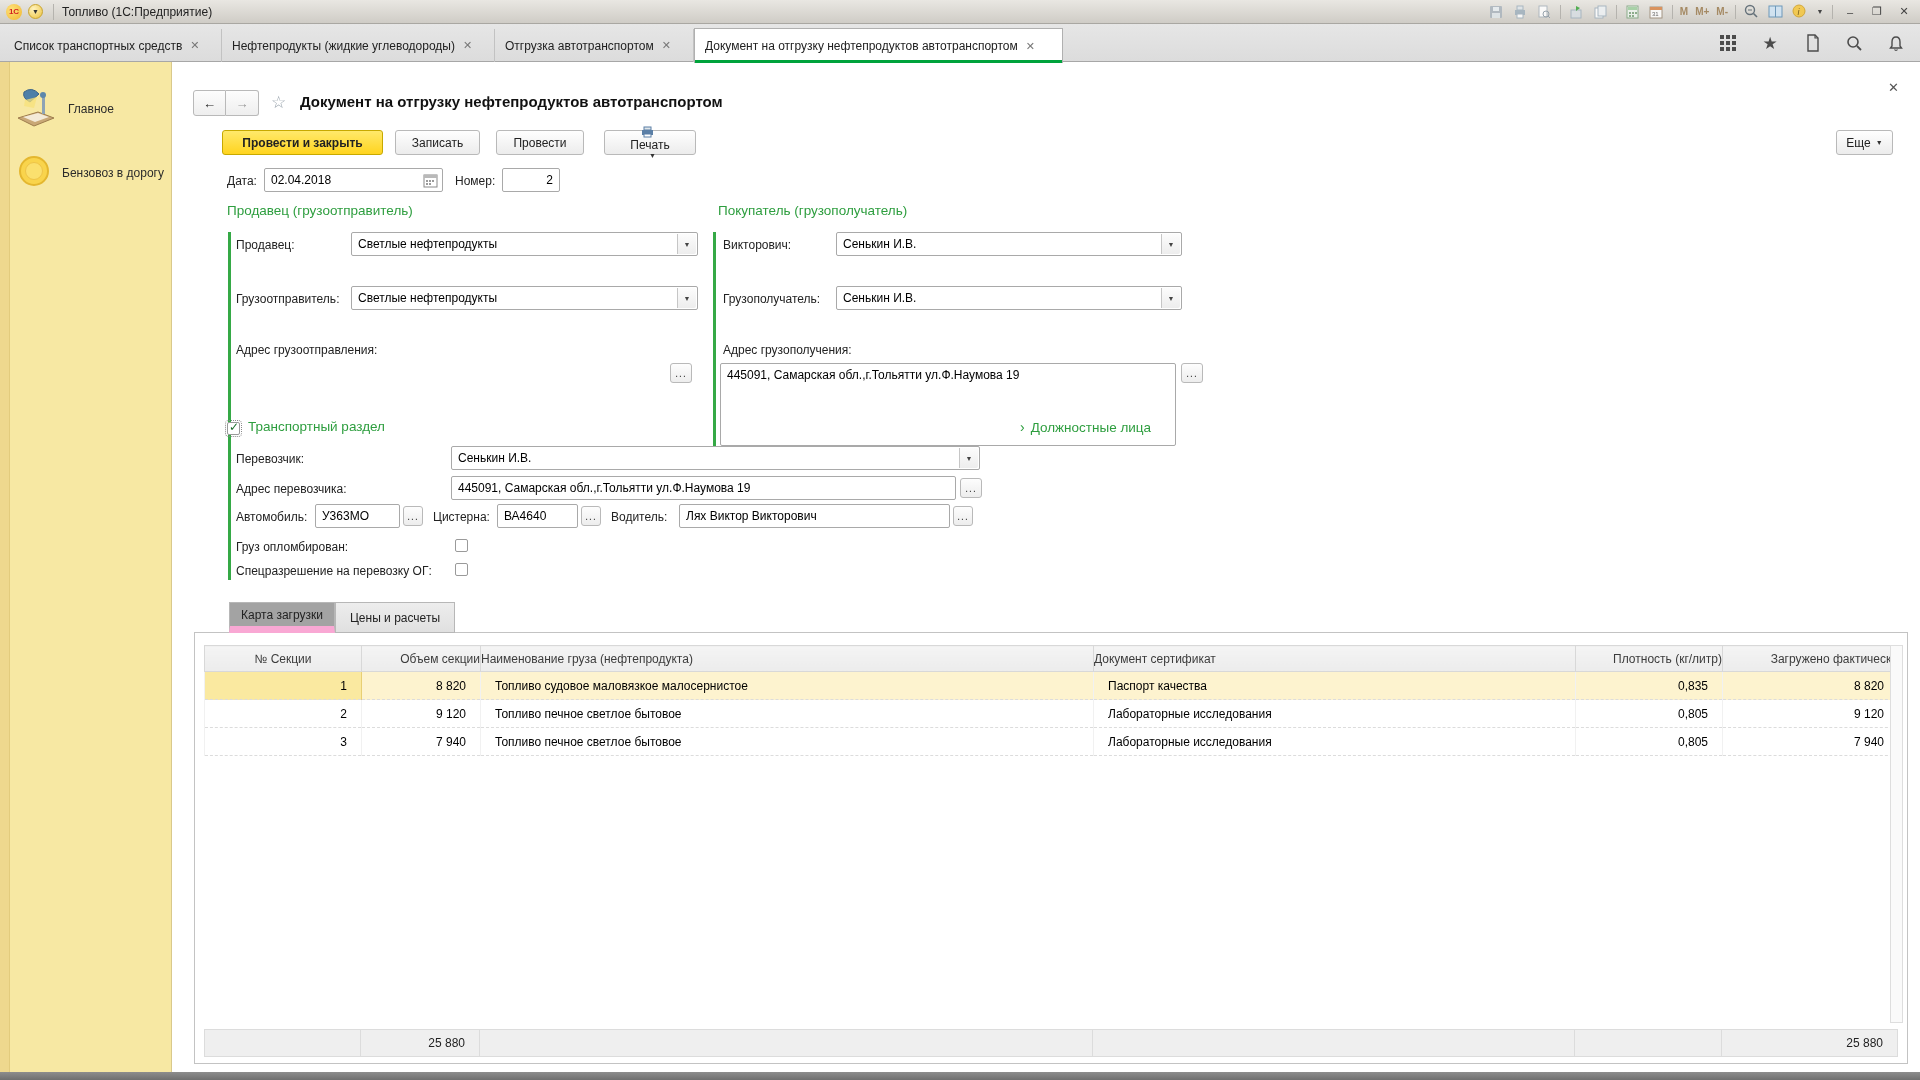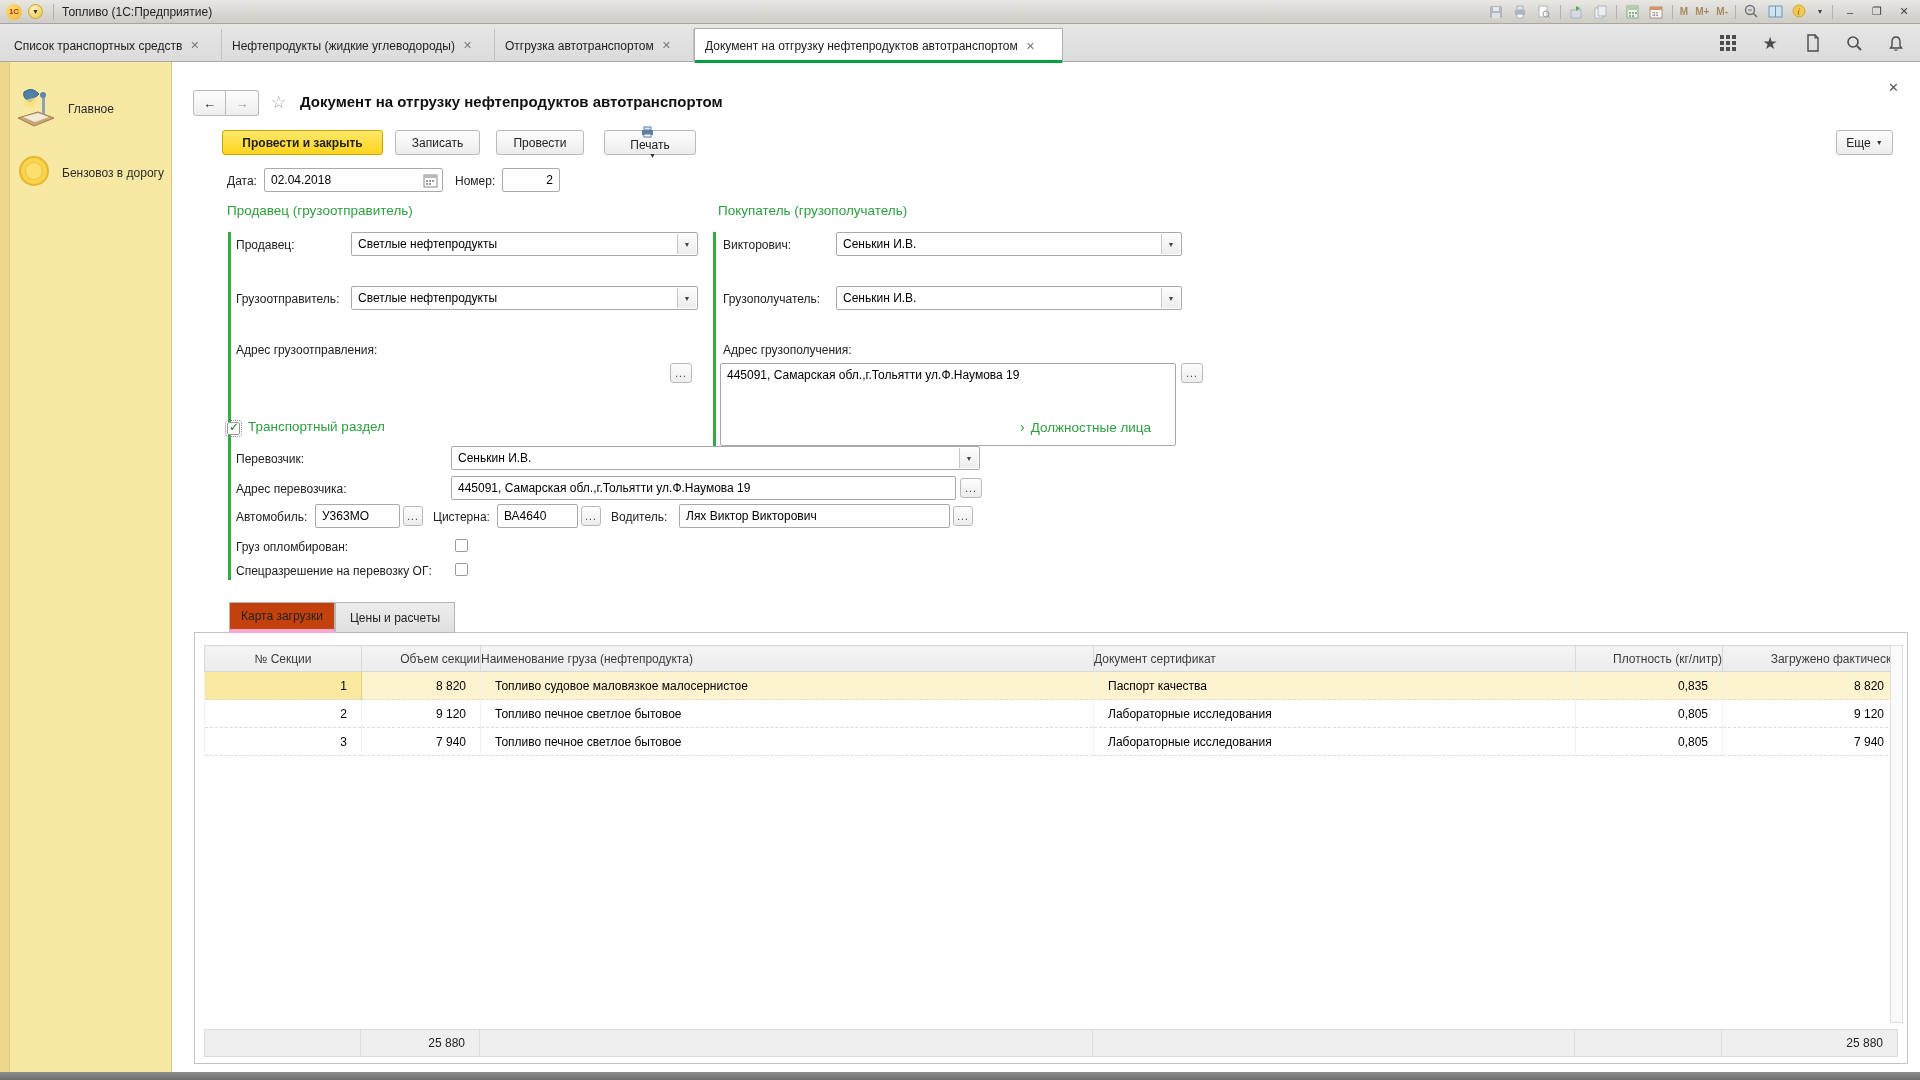--- a/index.html
+++ b/index.html
@@ -84,21 +84,21 @@
   .chk { position:absolute; width:13px; height:13px; border:1px solid #9a9a9a; background:#fff; border-radius:2px; }
   .chk.checked { outline:1px dotted #888; outline-offset:1px; }
   .chk.checked::after { content:"✓"; position:absolute; left:1px; top:-3px; font-size:12px; color:#1c6e2c; }
   .green-link { position:absolute; font-size:13.5px; color:#2e9e3f; cursor:pointer; white-space:nowrap; }
   .green-link .chev { margin-right:6px; font-size:14px; }
 
   
   .pg-tab { position:absolute; height:31px; top:540px; display:flex; align-items:center; justify-content:center;
     font-size:12px; color:#222; border:1px solid #b7b7b7; background:linear-gradient(#ededed,#e0e0e0);
     cursor:pointer; z-index:1; }
-  .pg-tab.active { background:#c2410c; border-bottom:4px solid #f9a8d4; z-index:3;justify-content:center; }
+  .pg-tab.active { background:#a3a3a3; border-bottom:7px solid #f9a8d4; z-index:3;justify-content:center; }
   .tpanel { position:absolute; left:22px; top:570px; width:1714px; height:432px;
     border:1px solid #c3c3c3; background:#fff; }
   table.grid { border-collapse:collapse; position:absolute; left:9px; top:12px; table-layout:fixed; }
   table.grid th { height:26px; background:linear-gradient(#f4f4f4,#ececec); border:1px solid #d8d8d8;
     font-weight:normal; font-size:12px; color:#3c3c3c; padding:0 0; }
   table.grid td { height:28px; font-size:12px; color:#000; padding:0 14px;
     border-bottom:1px dashed #dcdcdc; border-left:1px solid #f1f1f1; border-right:1px solid #f1f1f1; }
   .al { text-align:left; } .ar { text-align:right; } .ac { text-align:center; }
   tr.hl td { background:#fdf3cf; }
   tr.hl td.seccell { background:#fae9a0; border-right:1px solid #e8cf74; }

